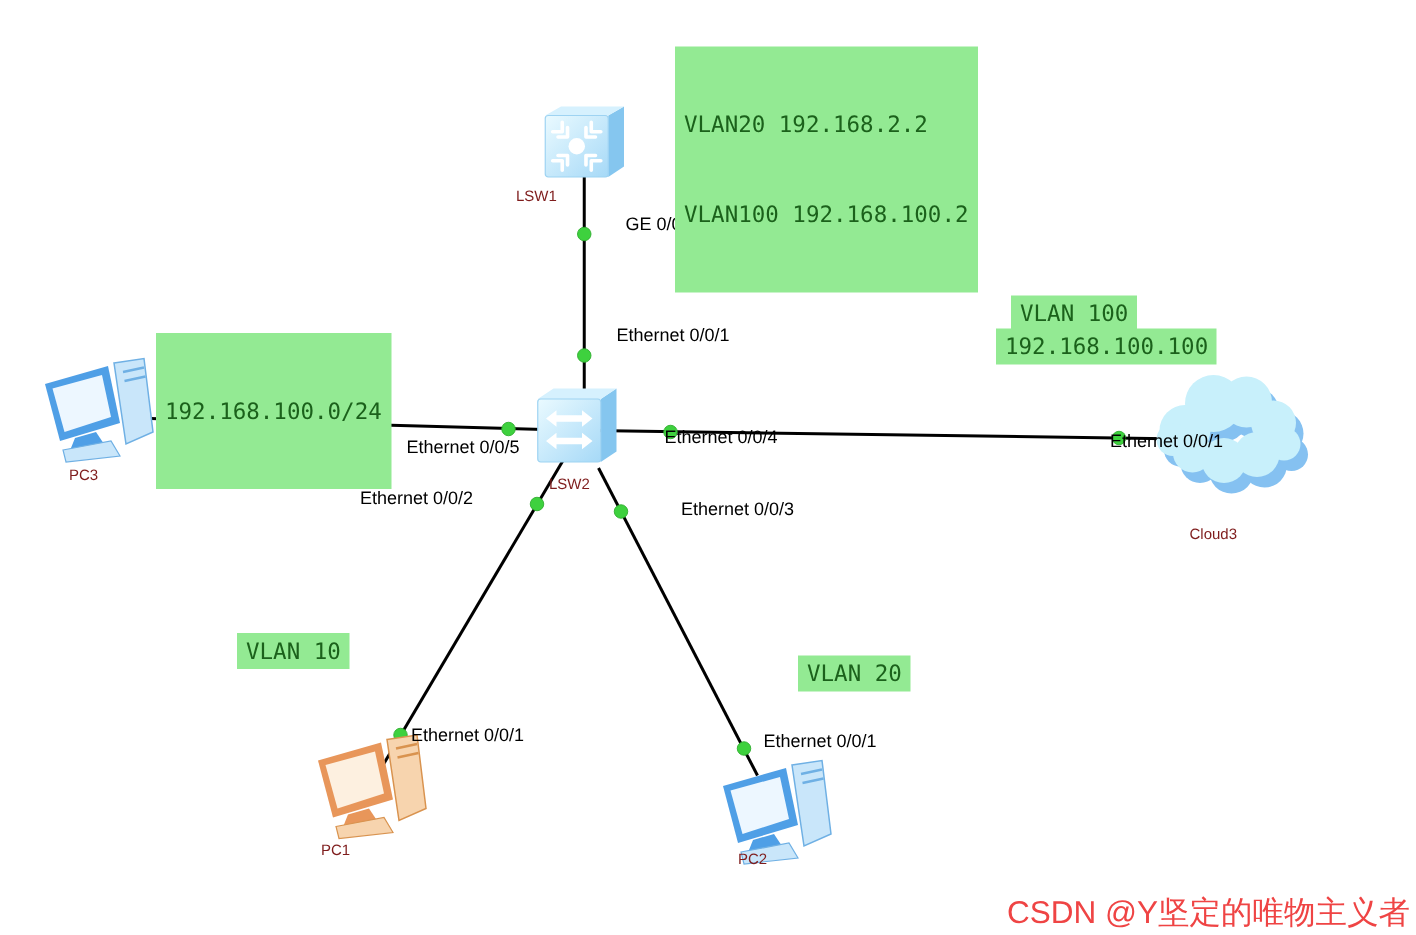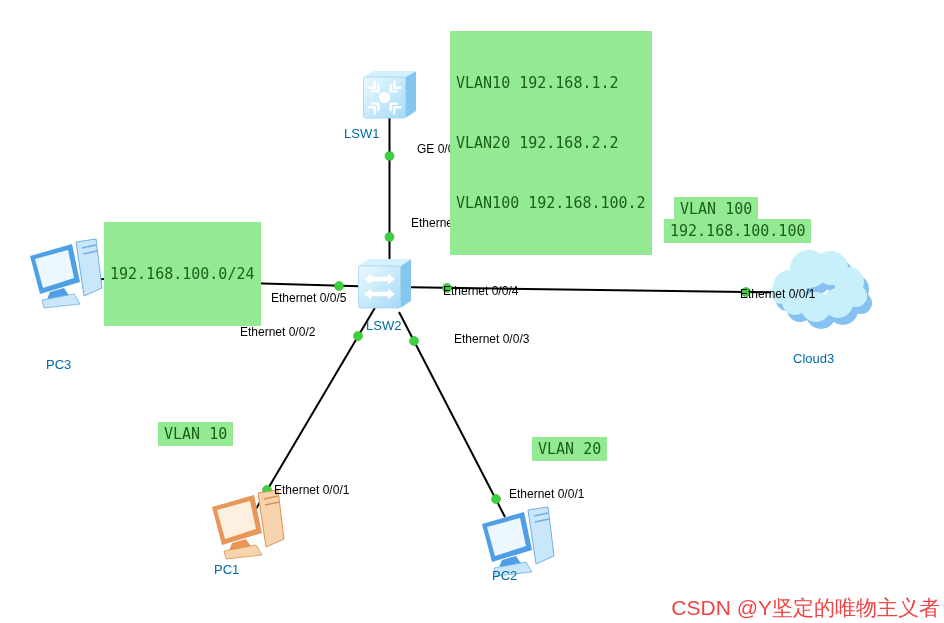--- a/index.html
+++ b/index.html
@@ -3,21 +3,21 @@
 <meta charset="utf-8">
 <style>
   html,body{margin:0;padding:0;background:#fff;}
   .stage{
     position:relative;width:944px;height:623px;background:#ffffff;
     font-family:"Liberation Sans","DejaVu Sans",sans-serif;overflow:hidden;
   }
   .links{position:absolute;left:0;top:0;width:944px;height:623px;}
   .node{position:absolute;}
   .node svg{display:block;}
-  .nlabel{position:absolute;font-size:13px;color:#0369a1;white-space:nowrap;}
+  .nlabel{position:absolute;font-size:10px;color:#7f1d1d;white-space:nowrap;}
   .plabel{position:absolute;font-size:12px;color:#000;white-space:nowrap;}
   .ann{
     position:absolute;background:#93ea93;color:#1b611b;
     font-family:"DejaVu Sans Mono","Liberation Mono",monospace;
     font-size:15px;line-height:20px;padding:2px 6px;white-space:pre;
   }
   .watermark{
     position:absolute;top:594px;right:4px;font-size:21px;color:#ef4444;white-space:nowrap;
   }
   .pc-blue{--c1:#4f9fe6;--c2:#edf7ff;--c3:#c9e6fa;--c4:#6fb0e4;}
@@ -147,38 +147,37 @@
           <circle cx="74" cy="62" r="15"></circle>
         <circle cx="52" cy="66" r="15"></circle>
           <circle cx="31" cy="61" r="13"></circle>
           <circle cx="18" cy="52" r="11"></circle>
       </g>
     </svg>
   </div>
 
   <div class="nlabel" style="left:344px;top:126px;">LSW1</div>
   <div class="nlabel" style="left:366px;top:318px;">LSW2</div>
-  <div class="nlabel" style="left:46px;top:312px;margin-top:45px;">PC3</div>
+  <div class="nlabel" style="left:46px;top:312px;">PC3</div>
   <div class="nlabel" style="left:214px;top:562px;">PC1</div>
   <div class="nlabel" style="left:492px;top:568px;text-align:center;">PC2</div>
   <div class="nlabel" style="left:793px;top:339px;margin-top:12px;">Cloud3</div>
 
   <div class="plabel" style="left:417px;top:142px;">GE 0/0/1</div>
   <div class="plabel" style="left:411px;top:216px;">Ethernet 0/0/1</div>
   <div class="plabel" style="left:112px;top:294px;">Ethernet 0/0/1</div>
   <div class="plabel" style="left:271px;top:291px;">Ethernet 0/0/5</div>
   <div class="plabel" style="left:443px;top:284px;">Ethernet 0/0/4</div>
   <div class="plabel" style="left:240px;top:325px;">Ethernet 0/0/2</div>
   <div class="plabel" style="left:434px;top:332px;margin-left:20px;">Ethernet 0/0/3</div>
   <div class="plabel" style="left:274px;top:483px;">Ethernet 0/0/1</div>
   <div class="plabel" style="left:509px;top:487px;">Ethernet 0/0/1</div>
   <div class="plabel" style="left:740px;top:287px;">Ethernet 0/0/1</div>
 
   <div class="ann" style="left:450px;top:31px;">
-    <div>VLAN10 192.168.1.2</div>
     <div>VLAN20 192.168.2.2</div>
     <div>VLAN100 192.168.100.2</div>
   </div>
 
   <div class="ann" style="left:104px;top:222px;">
     <div>192.168.100.0/24</div>
   </div>
 
   <div class="ann" style="left:674px;top:197px;">VLAN 100</div>
   <div class="ann" style="left:664px;top:219px;">192.168.100.100</div>

